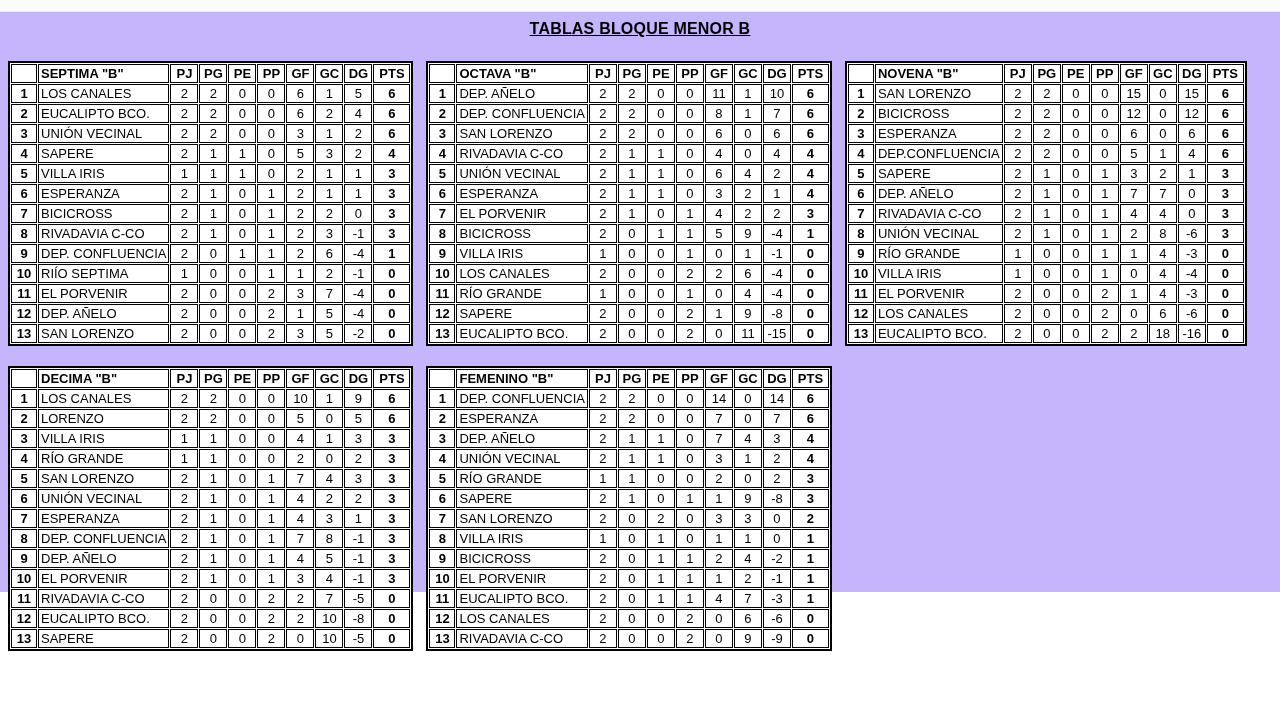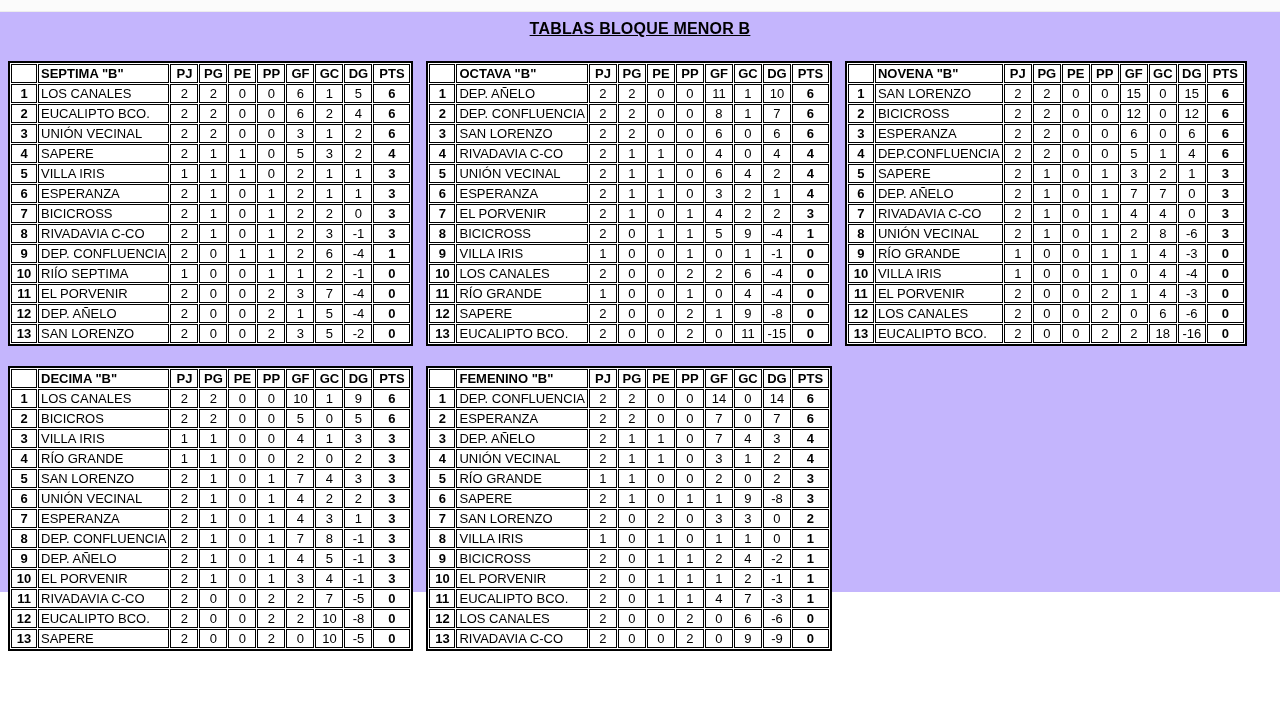--- a/index.html
+++ b/index.html
@@ -661,21 +661,21 @@
             <td class="cell-stat">2</td>
             <td class="cell-stat">0</td>
             <td class="cell-stat">0</td>
             <td class="cell-stat">10</td>
             <td class="cell-stat">1</td>
             <td class="cell-stat">9</td>
             <td class="cell-pts">6</td>
           </tr>
           <tr>
             <td class="cell-pos">2</td>
-            <td class="cell-team">BICICROS</td>
+            <td class="cell-team">LORENZO</td>
             <td class="cell-stat">2</td>
             <td class="cell-stat">2</td>
             <td class="cell-stat">0</td>
             <td class="cell-stat">0</td>
             <td class="cell-stat">5</td>
             <td class="cell-stat">0</td>
             <td class="cell-stat">5</td>
             <td class="cell-pts">6</td>
           </tr>
           <tr>

